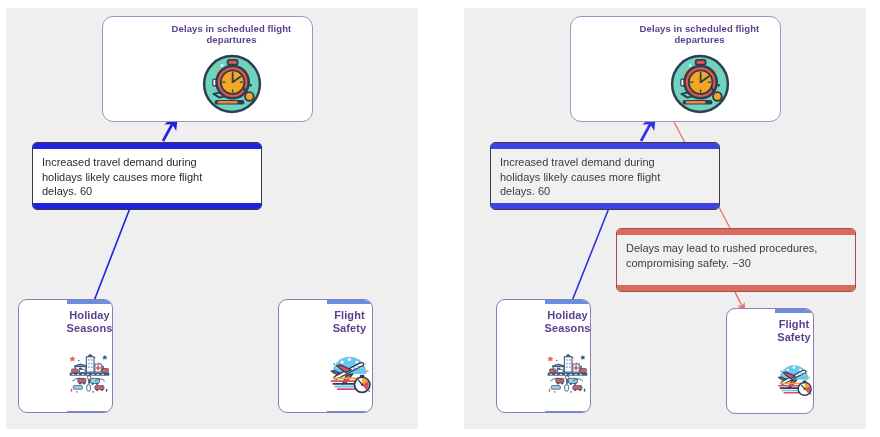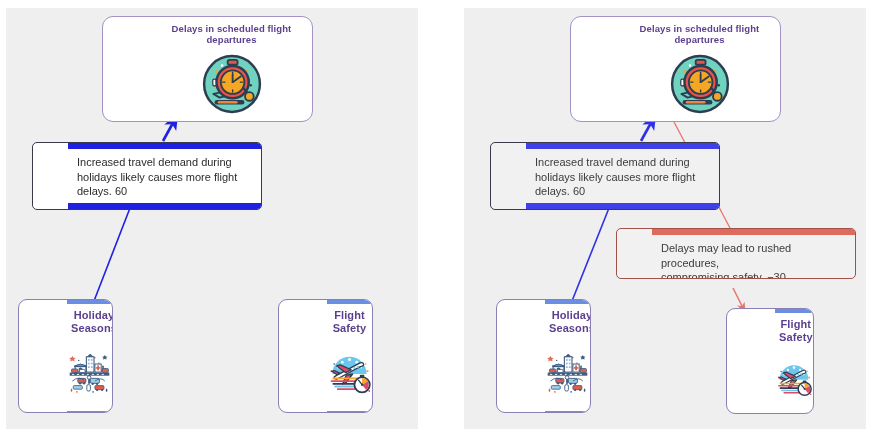--- a/index.html
+++ b/index.html
@@ -38,21 +38,21 @@
   
   .concept-node {
     position: absolute;
     background: #ffffff;
     border: 1.2px solid #8b7fb5;
     border-radius: 9px;
     box-sizing: border-box;
     overflow: hidden;
     display: flex;
     flex-direction: column;
-    align-items: flex-start;
+    align-items: center;
     padding-left: 48px;
   }
   .concept-node .accent-top,
   .concept-node .accent-bottom {
     width: 100%;
     height: 4px;
     background: #6b8fe0;
     flex: 0 0 auto;
   }
   .concept-node .node-title {
@@ -82,21 +82,20 @@
   .top-node .node-title { font-size: 9.5px; padding-top: 7px; }
 
   
   .reason-box {
     position: absolute;
     box-sizing: border-box;
     border-radius: 5px;
     overflow: hidden;
     display: flex;
     flex-direction: column;
-    padding-left: 35px;
   }
   .reason-box .bar {
     flex: 0 0 auto;
     height: 6px;
     width: 100%;
   }
   .reason-box .body {
     flex: 1 1 auto;
     padding: 6px 9px 4px 9px;
     font-size: 11px;
@@ -355,21 +354,21 @@
     </div>
 
     <div class="reason-box reason-blue grayish" style="left:26px; top:134px; width:230px; height:68px;">
       <div class="bar"></div>
       <div class="body">Increased travel demand during
 holidays likely causes more flight
 delays. 60</div>
       <div class="bar"></div>
     </div>
 
-    <div class="reason-box reason-red" style="left:152px; top:220px; width:240px; height:51px;">
+    <div class="reason-box reason-red" style="left:152px; top:220px; width:240px; height:64px;">
       <div class="bar"></div>
       <div class="body">Delays may lead to rushed procedures,
 compromising safety. −30</div>
       <div class="bar"></div>
     </div>
 
     <div class="concept-node" style="left:32px; top:291px; width:95px; height:114px;">
       <div class="accent-top"></div>
       <div class="node-title">Holiday Seasons</div>
       <div class="node-art">

